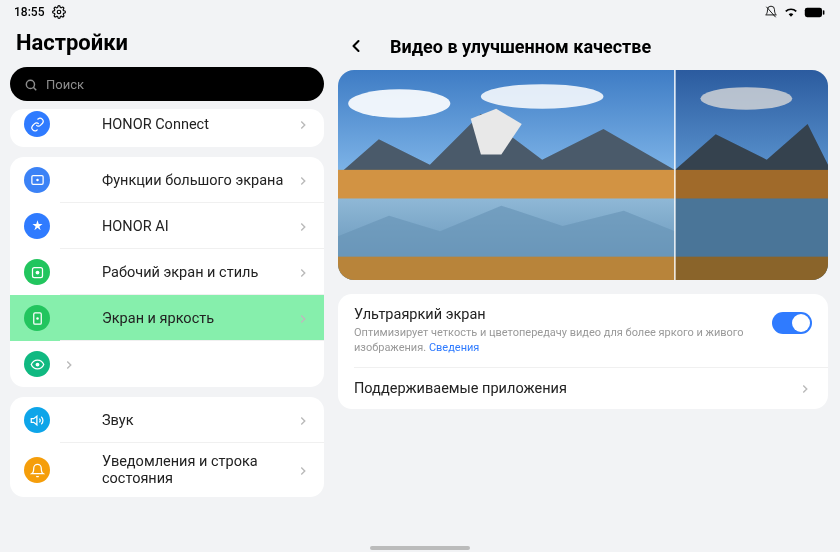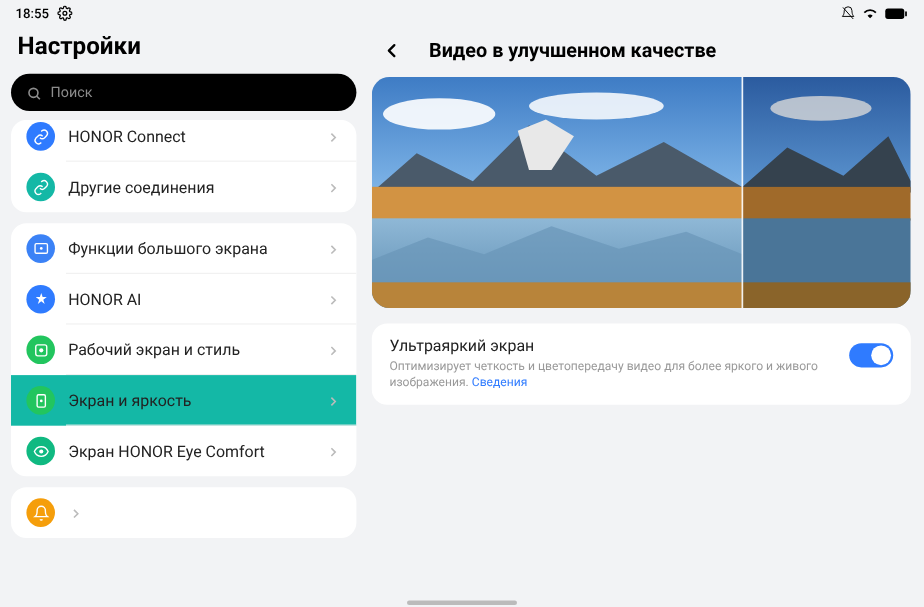--- a/index.html
+++ b/index.html
@@ -16,25 +16,25 @@
   .sidebar-header { padding: 6px 16px 8px; }
   .sidebar-title { font-size: 22px; font-weight: 700; color: #000; }
   .search-box { margin: 4px 10px 8px; background: #000000; border-radius: 18px; height: 34px; display: flex; align-items: center; padding: 0 14px; gap: 8px; }
   .search-icon { width: 14px; height: 14px; color: #8d8d8d; }
   .search-placeholder { color: #8d8d8d; font-size: 13px; }
   
   .sidebar-list { flex: 1; overflow-y: hidden; padding: 0 10px; }
   .sidebar-group { background: #fff; border-radius: 14px; margin-bottom: 10px; overflow: hidden; }
   .sidebar-item { display: flex; align-items: center; padding: 10px 14px; gap: 12px; cursor: pointer; position: relative; }
   .sidebar-item:not(:last-child)::after { content: ""; position: absolute; left: 50px; right: 0; bottom: 0; height: 1px; background: #f0f0f0; }
-  .sidebar-item.selected { background: #14b8a6; }
+  .sidebar-item.selected { background: #86efac; }
   .sidebar-item.partial-top { padding-top: 2px; }
   .item-icon { width: 26px; height: 26px; border-radius: 50%; display: flex; align-items: center; justify-content: center; flex-shrink: 0; }
   .item-icon svg { width: 15px; height: 15px; fill: #fff; }
-  .item-label { flex: 1; font-size: 14.5px; color: #222; }
+  .item-label { flex: 1; font-size: 14.5px; color: #222; margin-left: 40px; }
   .chevron { width: 14px; height: 14px; color: #bbb; flex-shrink: 0; }
   
   .ic-blue { background: #2f7bff; }
   .ic-teal { background: #14b8a6; }
   .ic-green { background: #22c55e; }
   .ic-orange { background: #f59e0b; }
   .ic-blue2 { background: #3b82f6; }
   .ic-blue3 { background: #0ea5e9; }
   .ic-green2 { background: #10b981; }
   
@@ -114,31 +114,20 @@
             <div class="item-icon ic-blue">
               <svg viewBox="0 0 24 24">
                 <path d="M10 13a5 5 0 0 0 7 0l3-3a5 5 0 0 0-7-7l-1 1M14 11a5 5 0 0 0-7 0l-3 3a5 5 0 0 0 7 7l1-1" fill="none" stroke="#fff" stroke-width="2"></path>
               </svg>
             </div>
             <div class="item-label">HONOR Connect</div>
             <span class="chevron"><svg viewBox="0 0 24 24" fill="none" stroke="currentColor" stroke-width="2.5">
                 <polyline points="9 18 15 12 9 6"></polyline>
               </svg></span>
           </div>
-          <div class="sidebar-item">
-            <div class="item-icon ic-teal">
-              <svg viewBox="0 0 24 24">
-                <path d="M10 13a5 5 0 0 0 7 0l3-3a5 5 0 0 0-7-7l-1 1M14 11a5 5 0 0 0-7 0l-3 3a5 5 0 0 0 7 7l1-1" fill="none" stroke="#fff" stroke-width="2"></path>
-              </svg>
-            </div>
-            <div class="item-label">Другие соединения</div>
-            <span class="chevron"><svg viewBox="0 0 24 24" fill="none" stroke="currentColor" stroke-width="2.5">
-                <polyline points="9 18 15 12 9 6"></polyline>
-              </svg></span>
-          </div>
         </div>
         <div class="sidebar-group">
           <div class="sidebar-item">
             <div class="item-icon ic-blue2">
               <svg viewBox="0 0 24 24">
                 <rect x="3" y="4" width="18" height="14" rx="2" fill="none" stroke="#fff" stroke-width="2"></rect>
                 <circle cx="12" cy="11" r="2"></circle>
               </svg>
             </div>
             <div class="item-label">Функции большого экрана</div>
@@ -181,33 +170,44 @@
                 <polyline points="9 18 15 12 9 6"></polyline>
               </svg></span>
           </div>
           <div class="sidebar-item">
             <div class="item-icon ic-green2">
               <svg viewBox="0 0 24 24">
                 <path d="M2 12s3-7 10-7 10 7 10 7-3 7-10 7-10-7-10-7z" fill="none" stroke="#fff" stroke-width="2"></path>
                 <circle cx="12" cy="12" r="3"></circle>
               </svg>
             </div>
-            <div class="item-label">Экран HONOR Eye Comfort</div>
             <span class="chevron"><svg viewBox="0 0 24 24" fill="none" stroke="currentColor" stroke-width="2.5">
                 <polyline points="9 18 15 12 9 6"></polyline>
               </svg></span>
           </div>
         </div>
         <div class="sidebar-group">
           <div class="sidebar-item">
+            <div class="item-icon ic-blue3">
+              <svg viewBox="0 0 24 24">
+                <path d="M11 5L6 9H2v6h4l5 4V5zM15 9a4 4 0 0 1 0 6M18 6a8 8 0 0 1 0 12" fill="none" stroke="#fff" stroke-width="2"></path>
+              </svg>
+            </div>
+            <div class="item-label">Звук</div>
+            <span class="chevron"><svg viewBox="0 0 24 24" fill="none" stroke="currentColor" stroke-width="2.5">
+                <polyline points="9 18 15 12 9 6"></polyline>
+              </svg></span>
+          </div>
+          <div class="sidebar-item">
             <div class="item-icon ic-orange">
               <svg viewBox="0 0 24 24">
                 <path d="M18 8A6 6 0 0 0 6 8c0 7-3 9-3 9h18s-3-2-3-9M13.73 21a2 2 0 0 1-3.46 0" fill="none" stroke="#fff" stroke-width="2"></path>
               </svg>
             </div>
+            <div class="item-label">Уведомления и строка состояния</div>
             <span class="chevron"><svg viewBox="0 0 24 24" fill="none" stroke="currentColor" stroke-width="2.5">
                 <polyline points="9 18 15 12 9 6"></polyline>
               </svg></span>
           </div>
         </div>
       </div>
   </div>
 
   <div class="content">
     <div class="content-header">
@@ -263,17 +263,25 @@
           <div class="setting-text">
             <div class="setting-name">Ультраяркий экран</div>
             <div class="setting-desc">
               <span>Оптимизирует четкость и цветопередачу видео для более яркого и живого изображения.</span>
               <span class="setting-link">Сведения</span>
             </div>
           </div>
           <div class="toggle"></div>
         </div>
       </div>
+      <div class="setting-row simple-row">
+        <div class="setting-name">Поддерживаемые приложения</div>
+        <span class="chevron">
+          <svg viewBox="0 0 24 24" fill="none" stroke="currentColor" stroke-width="2.5">
+              <polyline points="9 18 15 12 9 6"></polyline>
+            </svg>
+        </span>
+      </div>
     </div>
   </div>
 </div>
 
 <div class="home-handle"></div>
 
 </body></html>

